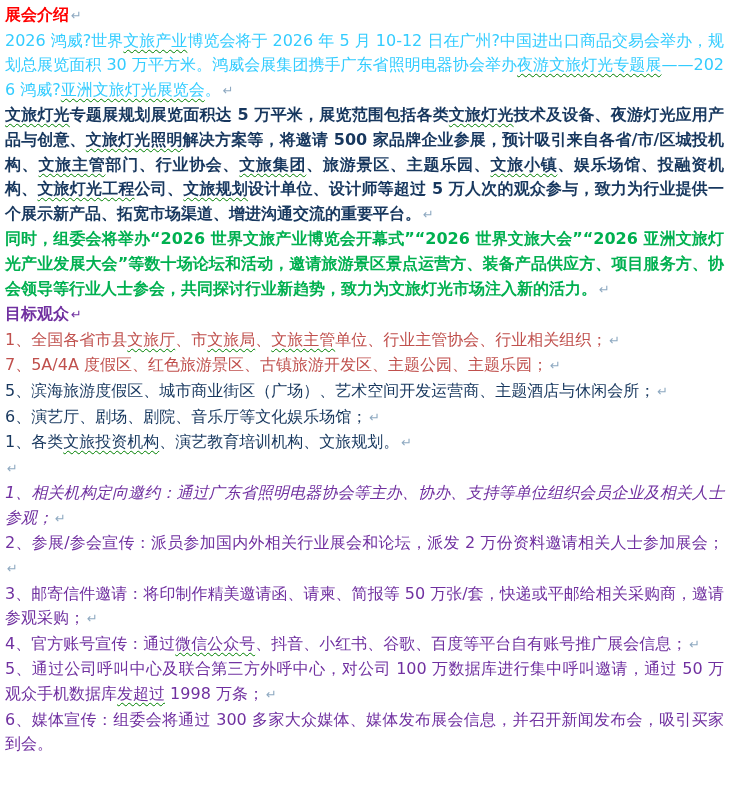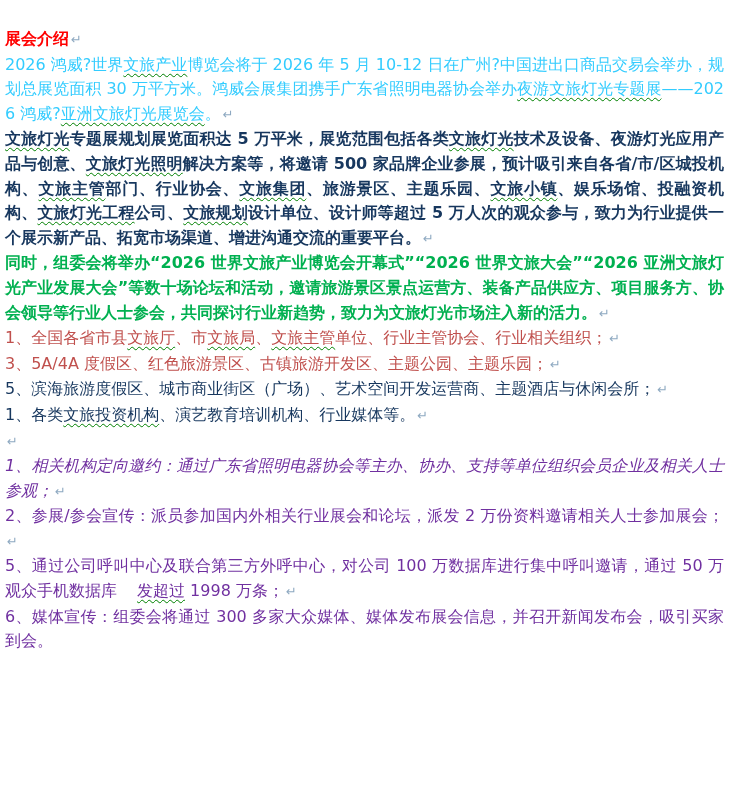--- a/index.html
+++ b/index.html
@@ -36,27 +36,31 @@
     font-size: 13px;
     padding-left: 2px;
     font-weight: normal;
   }
 </style>
 </head>
 <body style="background: rgb(255, 255, 255);">
 
 <div class="page">
   <div>
-      <div class="block bold" style="color: rgb(255, 0, 0); margin-top: 24px;"><span>展会介绍</span><span class="pmark" style="color: rgb(142, 169, 193);">↵</span></div>
+      <div class="block bold" style="color: rgb(255, 0, 0);"><span>展会介绍</span><span class="pmark" style="color: rgb(142, 169, 193);">↵</span></div>
       <div class="block" style="color: rgb(51, 204, 255);"><span>2026 鸿威?世界</span><span class="wavy" style="text-decoration-color: rgb(0, 128, 0);">文旅产业</span><span>博览会将于 2026 年 5 月 10-12 日在广州?中国进出口商品交易会举办，规划总展览面积 30 万平方米。鸿威会展集团携手广东省照明电器协会举办</span><span class="wavy" style="text-decoration-color: rgb(0, 128, 0);">夜游文旅灯光专题展</span><span>——2026 鸿威?</span><span class="wavy" style="text-decoration-color: rgb(0, 128, 0);">亚洲文旅灯光展览会</span><span>。</span><span class="pmark" style="color: rgb(142, 169, 193);">↵</span></div>
       <div class="block bold" style="color: rgb(23, 55, 94);"><span class="wavy" style="text-decoration-color: rgb(0, 128, 0);">文旅灯光</span><span>专题展规划展览面积达 5 万平米，展览范围包括各类</span><span class="wavy" style="text-decoration-color: rgb(0, 128, 0);">文旅灯光</span><span>技术及设备、夜游灯光应用产品与创意、</span><span class="wavy" style="text-decoration-color: rgb(0, 128, 0);">文旅灯光照明</span><span>解决方案等，将邀请 500 家品牌企业参展，预计吸引来自各省/市/区城投机构、</span><span class="wavy" style="text-decoration-color: rgb(0, 128, 0);">文旅主管</span><span>部门、行业协会、</span><span class="wavy" style="text-decoration-color: rgb(0, 128, 0);">文旅集团</span><span>、旅游景区、主题乐园、</span><span class="wavy" style="text-decoration-color: rgb(0, 128, 0);">文旅小镇</span><span>、娱乐场馆、投融资机构、</span><span class="wavy" style="text-decoration-color: rgb(0, 128, 0);">文旅灯光工程</span><span>公司、</span><span class="wavy" style="text-decoration-color: rgb(0, 128, 0);">文旅规划</span><span>设计单位、设计师等超过 5 万人次的观众参与，致力为行业提供一个展示新产品、拓宽市场渠道、增进沟通交流的重要平台。</span><span class="pmark" style="color: rgb(142, 169, 193);">↵</span></div>
       <div class="block bold" style="color: rgb(0, 176, 80);"><span>同时，组委会将举办“2026 世界文旅产业博览会开幕式”“2026 世界文旅大会”“2026 亚洲文旅灯光产业发展大会”等数十场论坛和活动，邀请旅游景区景点运营方、装备产品供应方、项目服务方、协会领导等行业人士参会，共同探讨行业新趋势，致力为文旅灯光市场注入新的活力。</span><span class="pmark" style="color: rgb(142, 169, 193);">↵</span></div>
+      <div class="block bold" style="color: rgb(112, 48, 160);"><span>目标观众</span><span class="pmark" style="color: rgb(112, 48, 160);">↵</span></div>
       <div class="block" style="color: rgb(192, 80, 77);"><span>1、全国各省市县</span><span class="wavy" style="text-decoration-color: rgb(0, 128, 0);">文旅厅</span><span>、市</span><span class="wavy" style="text-decoration-color: rgb(0, 128, 0);">文旅局</span><span>、</span><span class="wavy" style="text-decoration-color: rgb(0, 128, 0);">文旅主管</span><span>单位、行业主管协会、行业相关组织；</span><span class="pmark" style="color: rgb(142, 169, 193);">↵</span></div>
-      <div class="block" style="color: rgb(192, 80, 77);"><span>3、5A/4A 度假区、红色旅游景区、古镇旅游开发区、主题公园、主题乐园；</span><span class="pmark" style="color: rgb(142, 169, 193);">↵</span></div>
+      <div class="block" style="color: rgb(192, 80, 77);"><span>7、5A/4A 度假区、红色旅游景区、古镇旅游开发区、主题公园、主题乐园；</span><span class="pmark" style="color: rgb(142, 169, 193);">↵</span></div>
       <div class="block" style="color: rgb(23, 55, 94);"><span>5、滨海旅游度假区、城市商业街区（广场）、艺术空间开发运营商、主题酒店与休闲会所；</span><span class="pmark" style="color: rgb(142, 169, 193);">↵</span></div>
-      <div class="block" style="color: rgb(23, 55, 94);"><span>1、各类</span><span class="wavy" style="text-decoration-color: rgb(0, 128, 0);">文旅投资机构</span><span>、演艺教育培训机构、行业媒体等。</span><span class="pmark" style="color: rgb(142, 169, 193);">↵</span></div>
+      <div class="block" style="color: rgb(23, 55, 94);"><span>6、演艺厅、剧场、剧院、音乐厅等文化娱乐场馆；</span><span class="pmark" style="color: rgb(142, 169, 193);">↵</span></div>
+      <div class="block" style="color: rgb(23, 55, 94);"><span>1、各类</span><span class="wavy" style="text-decoration-color: rgb(0, 128, 0);">文旅投资机构</span><span>、演艺教育培训机构、文旅规划。</span><span class="pmark" style="color: rgb(142, 169, 193);">↵</span></div>
       <div class="block blank" style="color: rgb(23, 55, 94);"><span class="pmark" style="color: rgb(142, 169, 193);">↵</span></div>
       <div class="block" style="color: rgb(112, 48, 160); font-style: italic;"><span>1、相关机构定向邀约：通过广东省照明电器协会等主办、协办、支持等单位组织会员企业及相关人士参观；</span><span class="pmark" style="color: rgb(142, 169, 193);">↵</span></div>
       <div class="block" style="color: rgb(112, 48, 160);"><span>2、参展/参会宣传：派员参加国内外相关行业展会和论坛，派发 2 万份资料邀请相关人士参加展会；</span><span class="pmark" style="color: rgb(142, 169, 193);">↵</span></div>
-      <div class="block" style="color: rgb(112, 48, 160);"><span>5、通过公司呼叫中心及联合第三方外呼中心，对公司 100 万数据库进行集中呼叫邀请，通过 50 万观众手机数据库</span><span class="wavy" style="text-decoration-color: rgb(0, 128, 0); margin-left: 20px;">发超过</span><span> 1998 万条；</span><span class="pmark" style="color: rgb(142, 169, 193);">↵</span></div>
+      <div class="block" style="color: rgb(112, 48, 160);"><span>3、邮寄信件邀请：将印制作精美邀请函、请柬、简报等 50 万张/套，快递或平邮给相关采购商，邀请参观采购；</span><span class="pmark" style="color: rgb(142, 169, 193);">↵</span></div>
+      <div class="block" style="color: rgb(112, 48, 160);"><span>4、官方账号宣传：通过</span><span class="wavy" style="text-decoration-color: rgb(0, 128, 0);">微信公众号</span><span>、抖音、小红书、谷歌、百度等平台自有账号推广展会信息；</span><span class="pmark" style="color: rgb(142, 169, 193);">↵</span></div>
+      <div class="block" style="color: rgb(112, 48, 160);"><span>5、通过公司呼叫中心及联合第三方外呼中心，对公司 100 万数据库进行集中呼叫邀请，通过 50 万观众手机数据库</span><span class="wavy" style="text-decoration-color: rgb(0, 128, 0);">发超过</span><span> 1998 万条；</span><span class="pmark" style="color: rgb(142, 169, 193);">↵</span></div>
       <div class="block" style="color: rgb(112, 48, 160);"><span>6、媒体宣传：组委会将通过 300 多家大众媒体、媒体发布展会信息，并召开新闻发布会，吸引买家到会。</span></div>
     </div>
 </div>
 
 </body></html>

